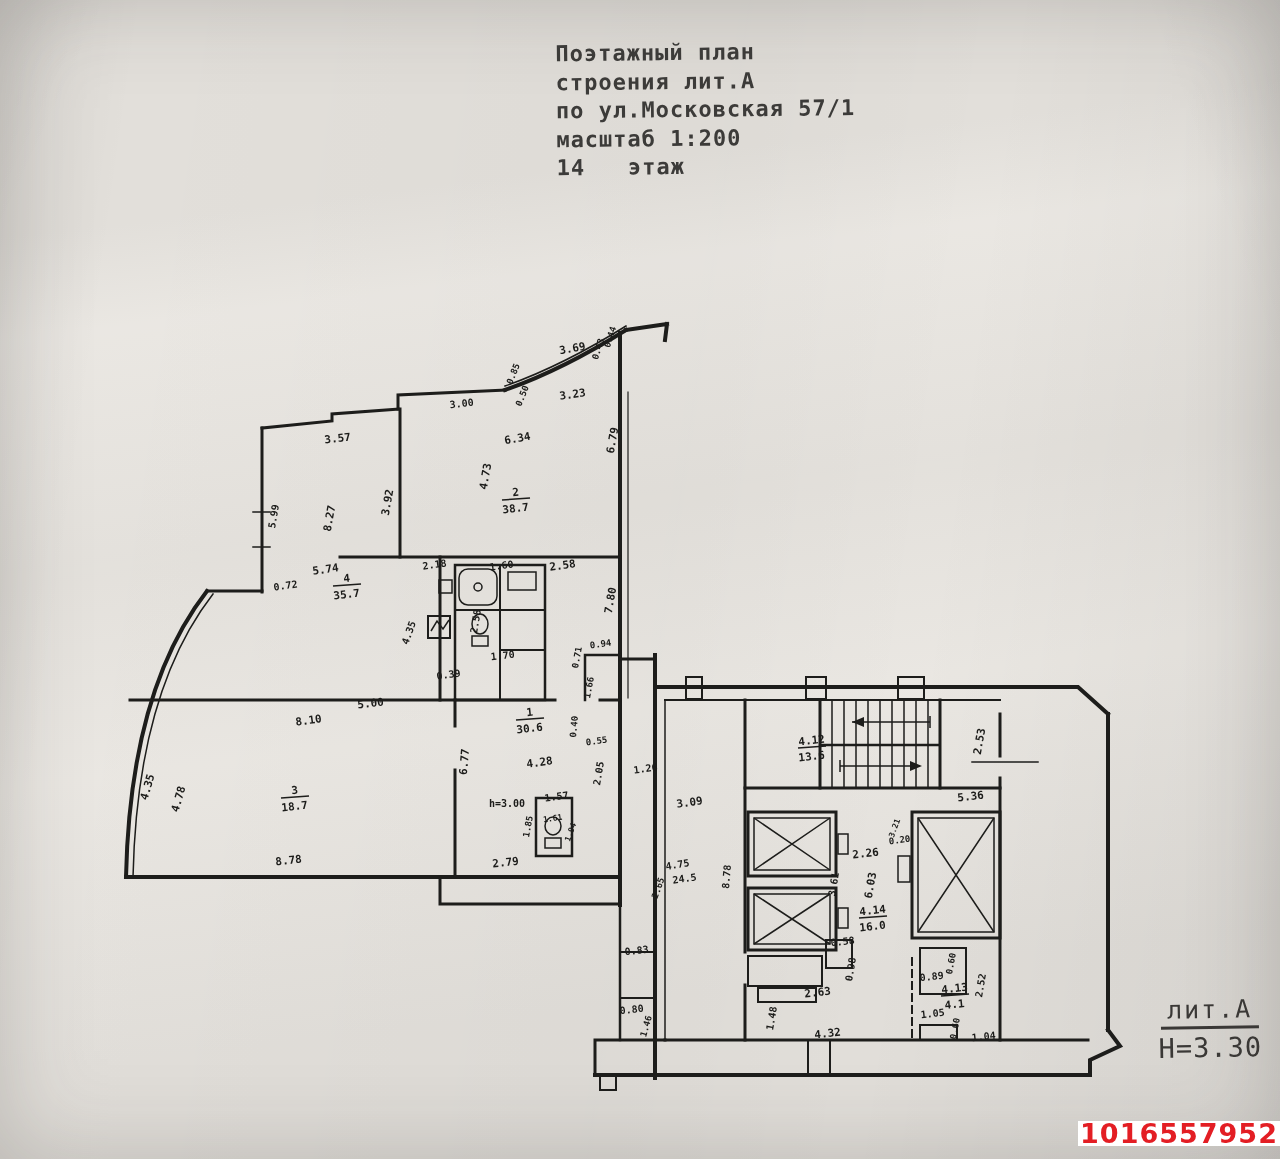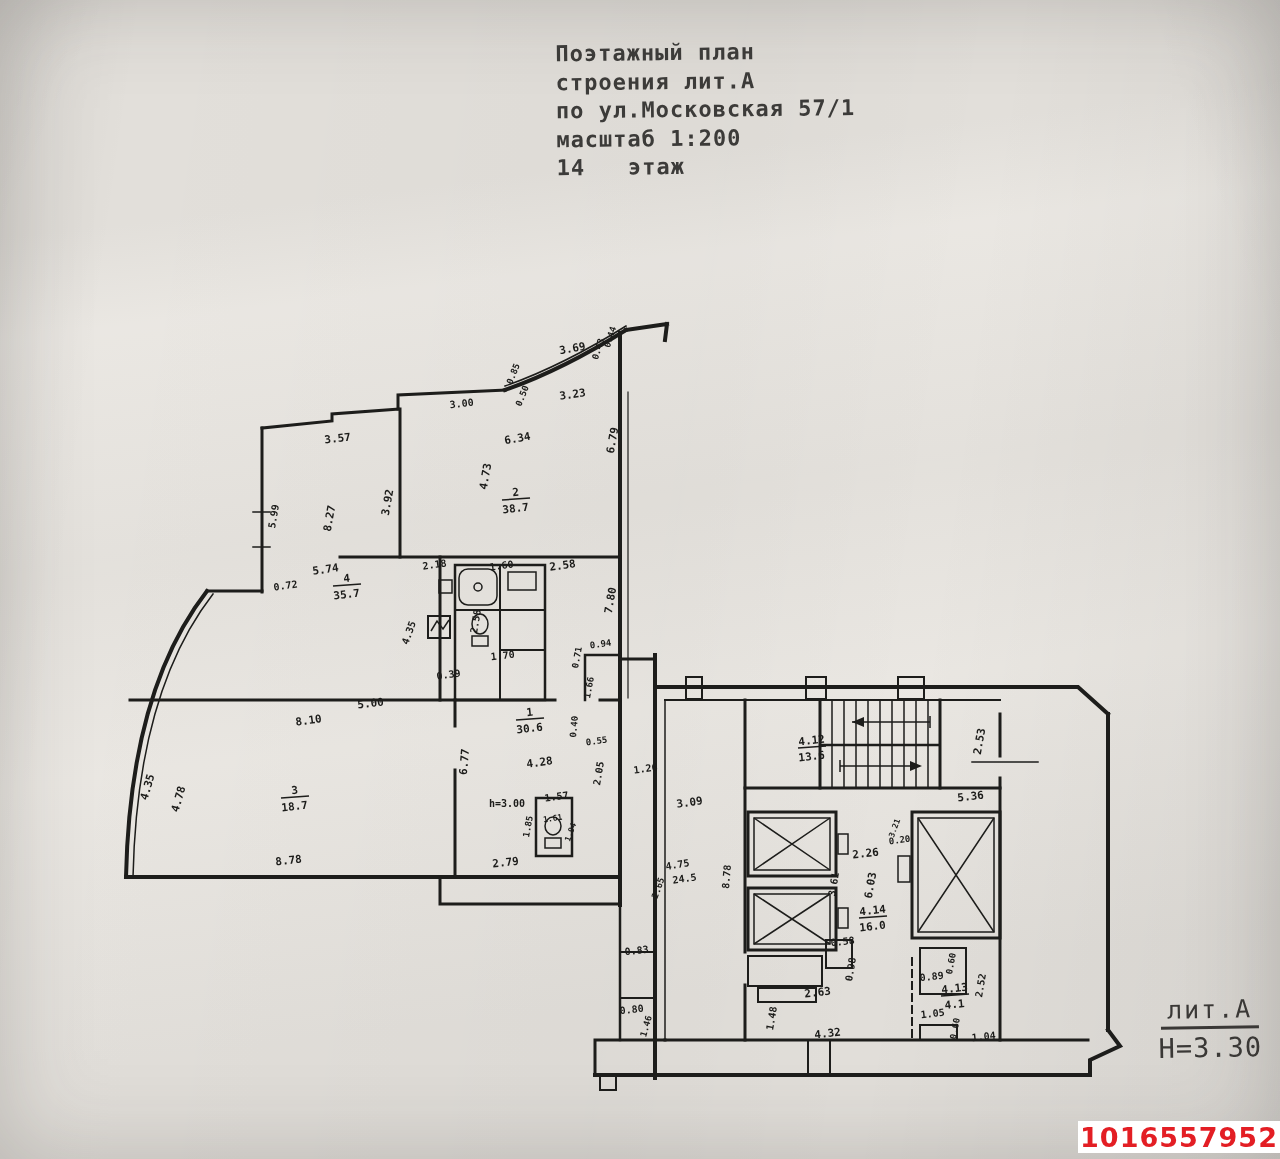--- a/index.html
+++ b/index.html
@@ -28,21 +28,21 @@
     user-select:none;
   }
   .litera{
     position:absolute;left:1140px;top:995px;width:140px;text-align:center;
     font-family:"DejaVu Sans Mono","DejaVu Sans",monospace;
     color:#3a3836;transform:rotate(-1deg);
   }
   .litera .lit{font-size:25px;letter-spacing:2px;border-bottom:3px solid #3a3836;padding:0 6px 2px 6px;display:inline-block;}
   .litera .h{font-size:27px;letter-spacing:1px;margin-top:3px;}
   .idbox{
-    position:absolute;left:1078px;top:1121px;width:202px;height:32px;
+    position:absolute;left:1078px;top:1121px;width:202px;height:25px;
     background:#ffffff;display:flex;align-items:center;justify-content:center;
   }
   .idbox span{font-family:"DejaVu Sans",sans-serif;font-weight:bold;font-size:27px;color:#e31e24;letter-spacing:1px;}
   svg text{user-select:none;}
 </style>
 </head>
 <body>
 
 <div id="canvas">
 

